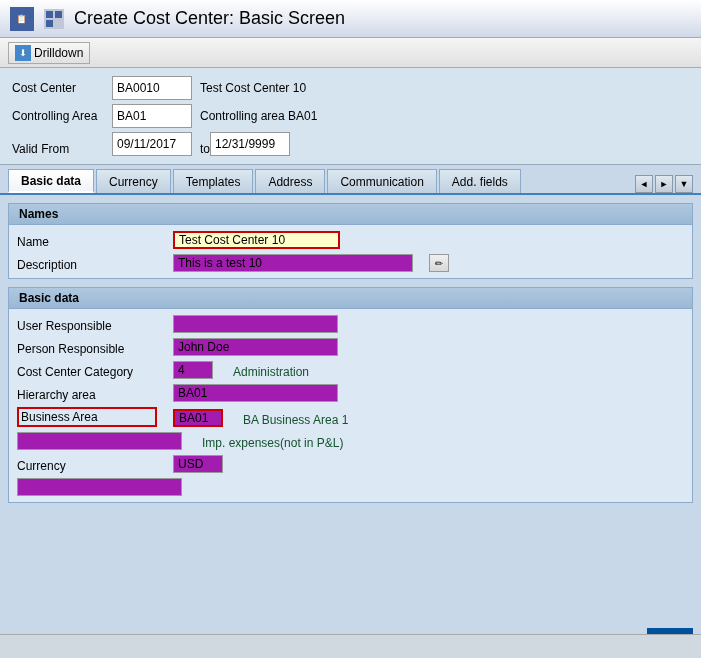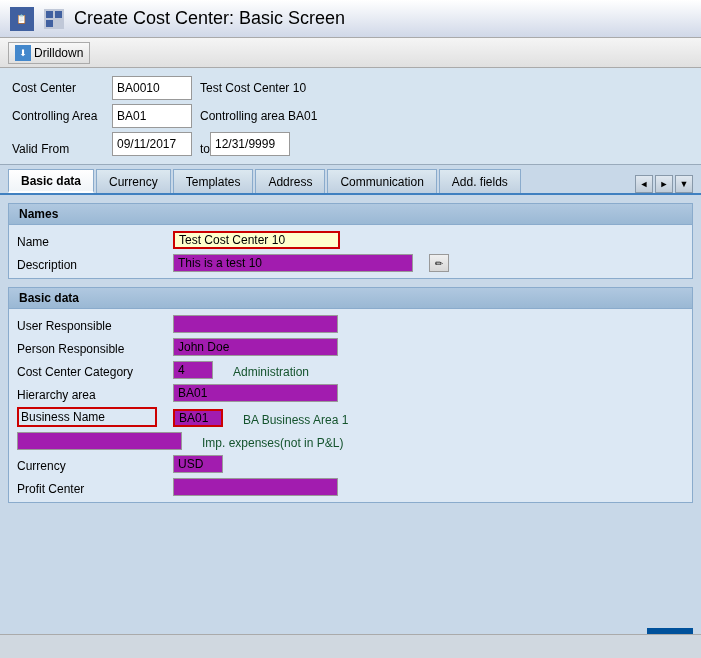--- a/index.html
+++ b/index.html
@@ -370,37 +370,36 @@
         <input class="form-input" type="text" style="min-width: 40px; width: 40px;" value="4">
         <span class="form-static">Administration</span>
       </div>
 
       <div class="form-row">
         <span class="form-label">Hierarchy area</span>
         <input class="form-input" type="text" value="BA01" style="">
       </div>
 
       <div class="form-row">
-        <span class="form-label" style="border: 2px solid #cc0000; padding: 1px 2px;">Business Name</span>
+        <span class="form-label" style="border: 2px solid #cc0000; padding: 1px 2px;">Business Area</span>
         <input class="form-input highlighted" type="text" style="min-width: 50px; width: 50px;" value="BA01">
         <span class="form-static">BA Business Area 1</span>
       </div>
 
       <div class="form-row">
         <input class="form-input" type="text" value="" style="">
         <span class="form-static">Imp. expenses(not in P&amp;L)</span>
       </div>
 
       <div class="form-row">
         <span class="form-label">Currency</span>
         <input class="form-input" type="text" style="min-width: 50px; width: 50px;" value="USD">
       </div>
 
       <div class="form-row">
-        <span class="form-label">Profit Center</span>
         <input class="form-input" type="text" value="" style="">
       </div>
 
     </div>
   </div>
 
 </div>
 
 <div class="sap-logo">SAP</div>
 

